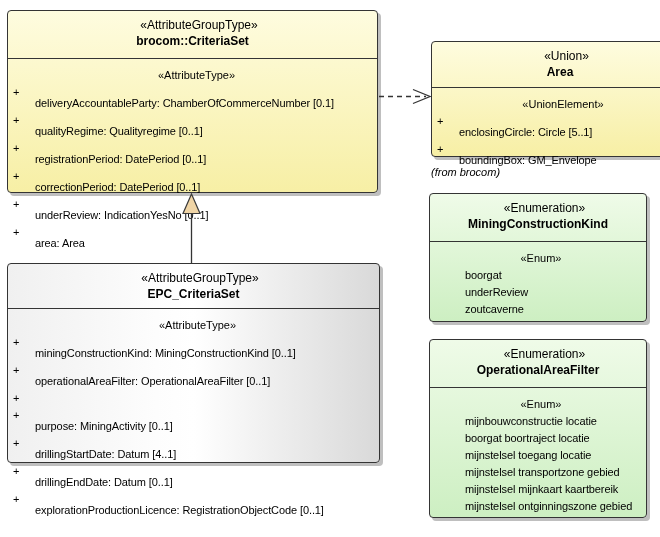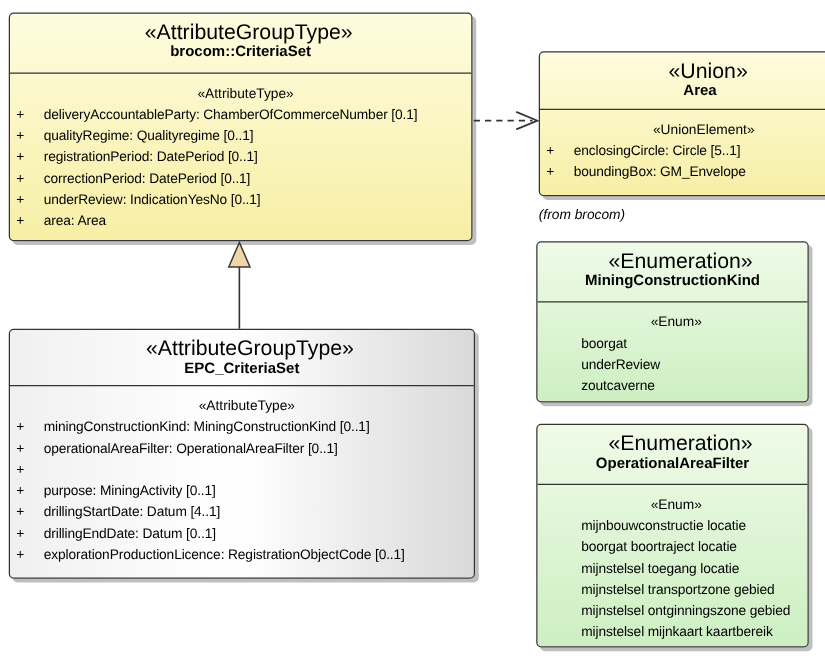--- a/index.html
+++ b/index.html
@@ -12,27 +12,27 @@
     border:1px solid #343434;border-radius:4px;
     box-shadow:3px 3px 0 0 var(--shadow,#bfbfbf);
   }
   .fill-yellow{background:linear-gradient(to bottom,var(--yellow-top,#fefcdf) 0%,var(--yellow-bottom,#f7efa5) 100%);}
   .fill-green{background:linear-gradient(to bottom,var(--green-top,#effbe8) 0%,var(--green-bottom,#cdefc2) 100%);}
   .fill-gray{background:linear-gradient(to right,#f0f0f0 0%,#fdfdfd 40%,#ffffff 50%,var(--gray-right,#d9d9d9) 100%);}
   .hdr{
     box-sizing:border-box;border-bottom:1px solid #343434;
     text-align:center;padding-top:7px;overflow:hidden;
   }
-  .stereo{font-size:17px;line-height:15px;padding-left:13px;}
+  .stereo{font-size:12px;line-height:15px;padding-left:13px;}
   .cls-name{font-size:12px;font-weight:bold;line-height:17px;}
   .body{padding:8px 3px 0 0;}
   .section-label{font-size:11px;line-height:17px;padding-left:11px;white-space:nowrap;text-align:center;}
   .attr-row{display:flex;font-size:11px;line-height:17px;white-space:nowrap;}
   .vis{flex:none;width:22px;padding-left:5px;}
-  .attr-text{flex:none;letter-spacing:-0.1px;}
+  .attr-text{flex:none;letter-spacing:-0.1px;margin-top:11px;}
   .enum-row{font-size:11px;line-height:17px;padding-left:35px;white-space:nowrap;letter-spacing:-0.1px;}
   .note-from{
     position:absolute;font-size:11px;font-style:italic;line-height:14px;
   }
   .connectors{position:absolute;left:0;top:0;width:660px;height:537px;pointer-events:none;z-index:5;}
 </style>
 </head>
 <body>
 
 <div class="canvas">
@@ -107,22 +107,22 @@
     <div class="hdr" style="height:48px;">
       <div class="stereo">«Enumeration»</div>
       <div class="cls-name">OperationalAreaFilter</div>
     </div>
     <div class="body">
       <div class="section-label" style="padding-left:9px;">«Enum»</div>
       <div class="enum-row">mijnbouwconstructie locatie</div>
       <div class="enum-row">boorgat boortraject locatie</div>
       <div class="enum-row">mijnstelsel toegang locatie</div>
       <div class="enum-row">mijnstelsel transportzone gebied</div>
+      <div class="enum-row">mijnstelsel mijnkaart kaartbereik</div>
       <div class="enum-row">mijnstelsel ontginningszone gebied</div>
-      <div class="enum-row">mijnstelsel mijnkaart kaartbereik</div>
     </div>
   </div>
 
   <div class="uml-box fill-gray" style="left:7px;top:263px;width:373px;height:200px;">
     <div class="hdr" style="height:45px;">
       <div class="stereo">«AttributeGroupType»</div>
       <div class="cls-name">EPC_CriteriaSet</div>
     </div>
     <div class="body">
       <div class="section-label">«AttributeType»</div>

